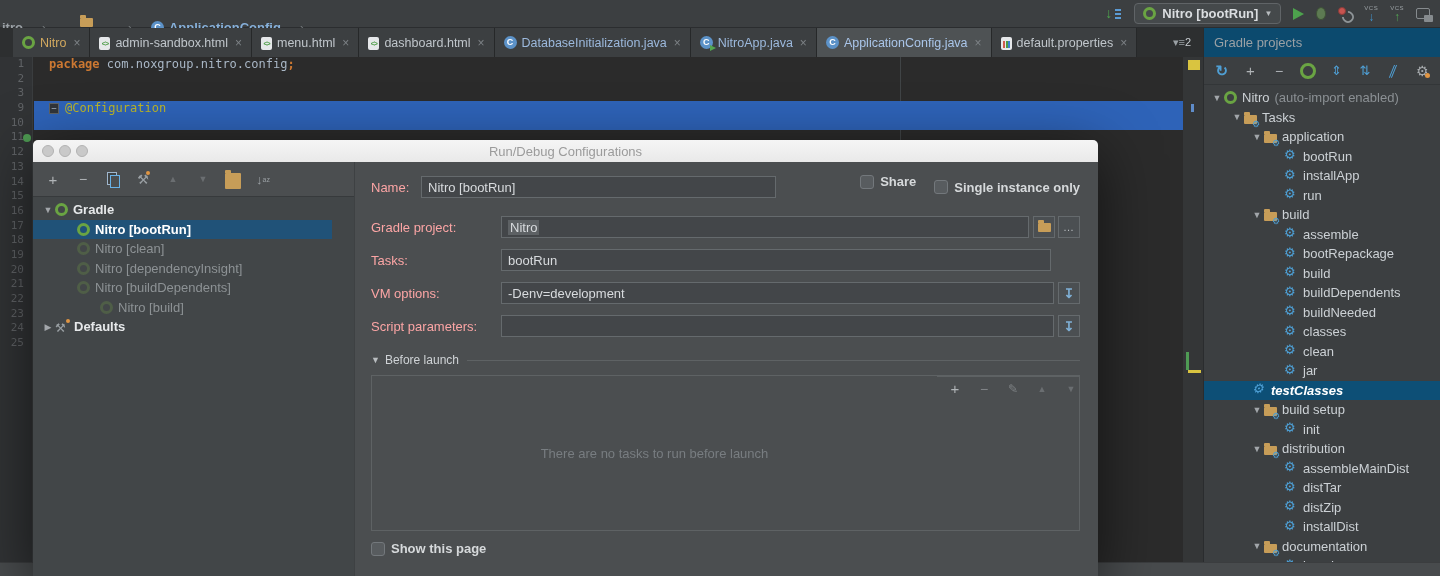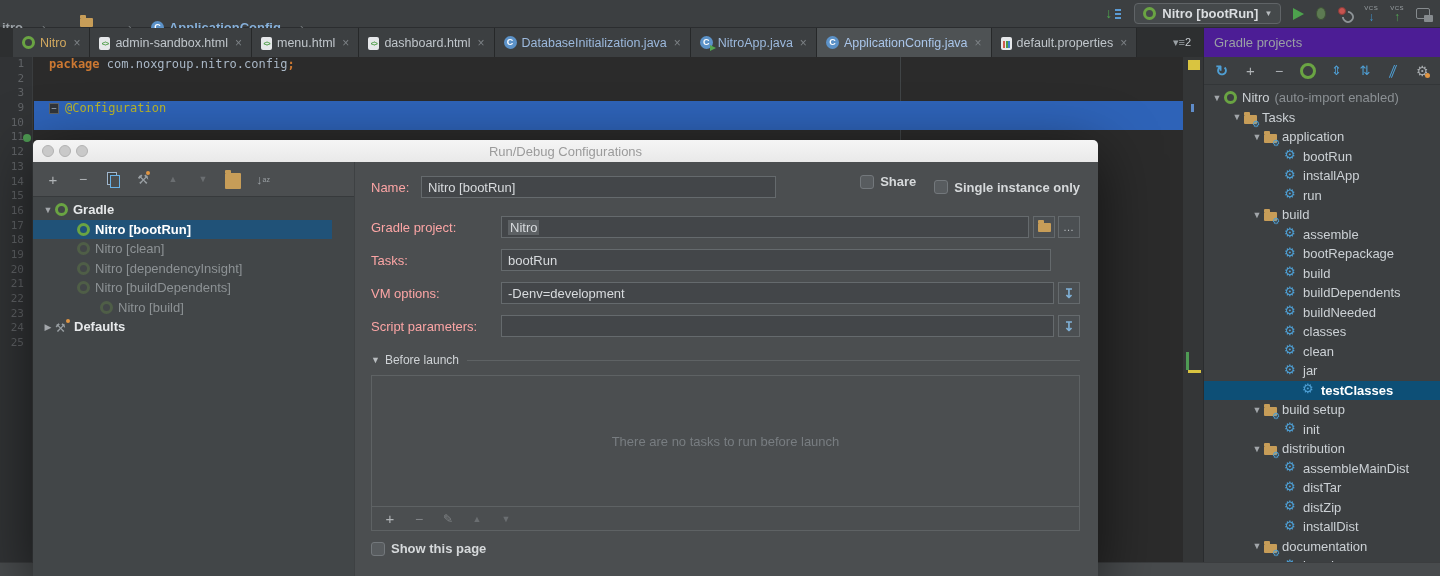--- a/index.html
+++ b/index.html
@@ -84,21 +84,21 @@
     border-right:1px solid #262829; cursor:default; }
   .tab.active { background:#4e5254; }
   .tab-label { font-size:12.5px; color:#c0c6cb; margin-left:5px; }
   .tab-label.c-gold { color:#d2a95f; }
   .tab-label.c-blue { color:#9cb9dd; }
   .tab.active .tab-label { color:#aac6ea; }
   .tab-close { color:#7d8286; font-size:12px; margin-left:7px; }
   #tab-spacer { flex:1; }
   #tab-overflow { align-self:center; margin-right:12px; color:#9aa0a4; font-size:11px; white-space:nowrap; }
   #tab-overflow .n { color:#c7ccd0; }
-  #gradle-header { width:237px; flex:none; background:#4c1d95; border-left:1px solid #2a2c2e;
+  #gradle-header { width:237px; flex:none; background:#0c4a6e; border-left:1px solid #2a2c2e;
     display:flex; align-items:center; padding-left:10px; color:#9fa0a3; }
   #gradle-header span { color:#9aa0a4; font-size:13px; }
 
   
   #editor { position:absolute; left:0; top:57px; right:237px; bottom:14px; background:#2b2b2b; }
   #gutter { position:absolute; left:0; top:0; bottom:0; width:33px; background:#313335;
     border-right:1px solid #3a3d3f; }
   .gnum { height:14.7px; line-height:14.7px; text-align:right; padding-right:8px;
     color:#606366; font-family:"DejaVu Sans Mono", monospace; font-size:11px; }
   #run-dot { position:absolute; right:1px; top:77px; width:8px; height:8px;
@@ -196,21 +196,21 @@
   .sq-btn { width:22px; height:22px; border:1px solid #656a6d; background:#4b4f52; flex:none;
     display:flex; align-items:center; justify-content:center; }
   .sq-btn .fic-folder { margin-top:0; }
   .dots { color:#b8bcbf; font-size:11px; letter-spacing:1px; }
   .exp-glyph { color:#7fb0d6; font-size:13px; font-weight:bold; }
 
   #bl-header { display:flex; align-items:center; margin-top:16px; }
   #bl-arrow { color:#b9bdc0; font-size:9px; margin-right:5px; }
   #bl-label { color:#cfd3d6; font-size:12px; }
   #bl-line { flex:1; border-top:1px solid #5e6264; margin-left:8px; }
-  #bl-box { margin-top:8px; border:1px solid #5e6264; height:156px; display:flex; flex-direction:column; }
+  #bl-box { margin-top:8px; border:1px solid #5e6264; height:156px; display:flex; flex-direction:row; }
   #bl-empty { flex:1; display:flex; align-items:center; justify-content:center;
     color:#787d81; font-size:13px; }
   #bl-toolbar { height:24px; border-top:1px solid #5e6264; display:flex; align-items:center;
     gap:13px; padding-left:10px; }
   #stp-row { display:flex; align-items:center; margin-top:10px; }
 </style>
 </head>
 <body>
 
 <div id="app">
@@ -441,21 +441,21 @@
         <div class="trow" style="padding-left: 66px;">
           <span class="arrow"></span>
           <span class="fic fic-task"></span>
           <span class="tlabel">clean</span>
         </div>
         <div class="trow" style="padding-left: 66px;">
           <span class="arrow"></span>
           <span class="fic fic-task"></span>
           <span class="tlabel">jar</span>
         </div>
-        <div class="trow sel" style="padding-left: 84px;">
+        <div class="trow sel" style="padding-left: 34px; font-style: italic;">
           <span class="arrow"></span>
           <span class="fic fic-task"></span>
           <span class="tlabel">testClasses</span>
         </div>
         <div class="trow" style="padding-left: 46px;">
           <span class="arrow">▼</span>
           <span class="fic fic-tasks-folder"></span>
           <span class="tlabel">build setup</span>
         </div>
         <div class="trow" style="padding-left: 66px;">

